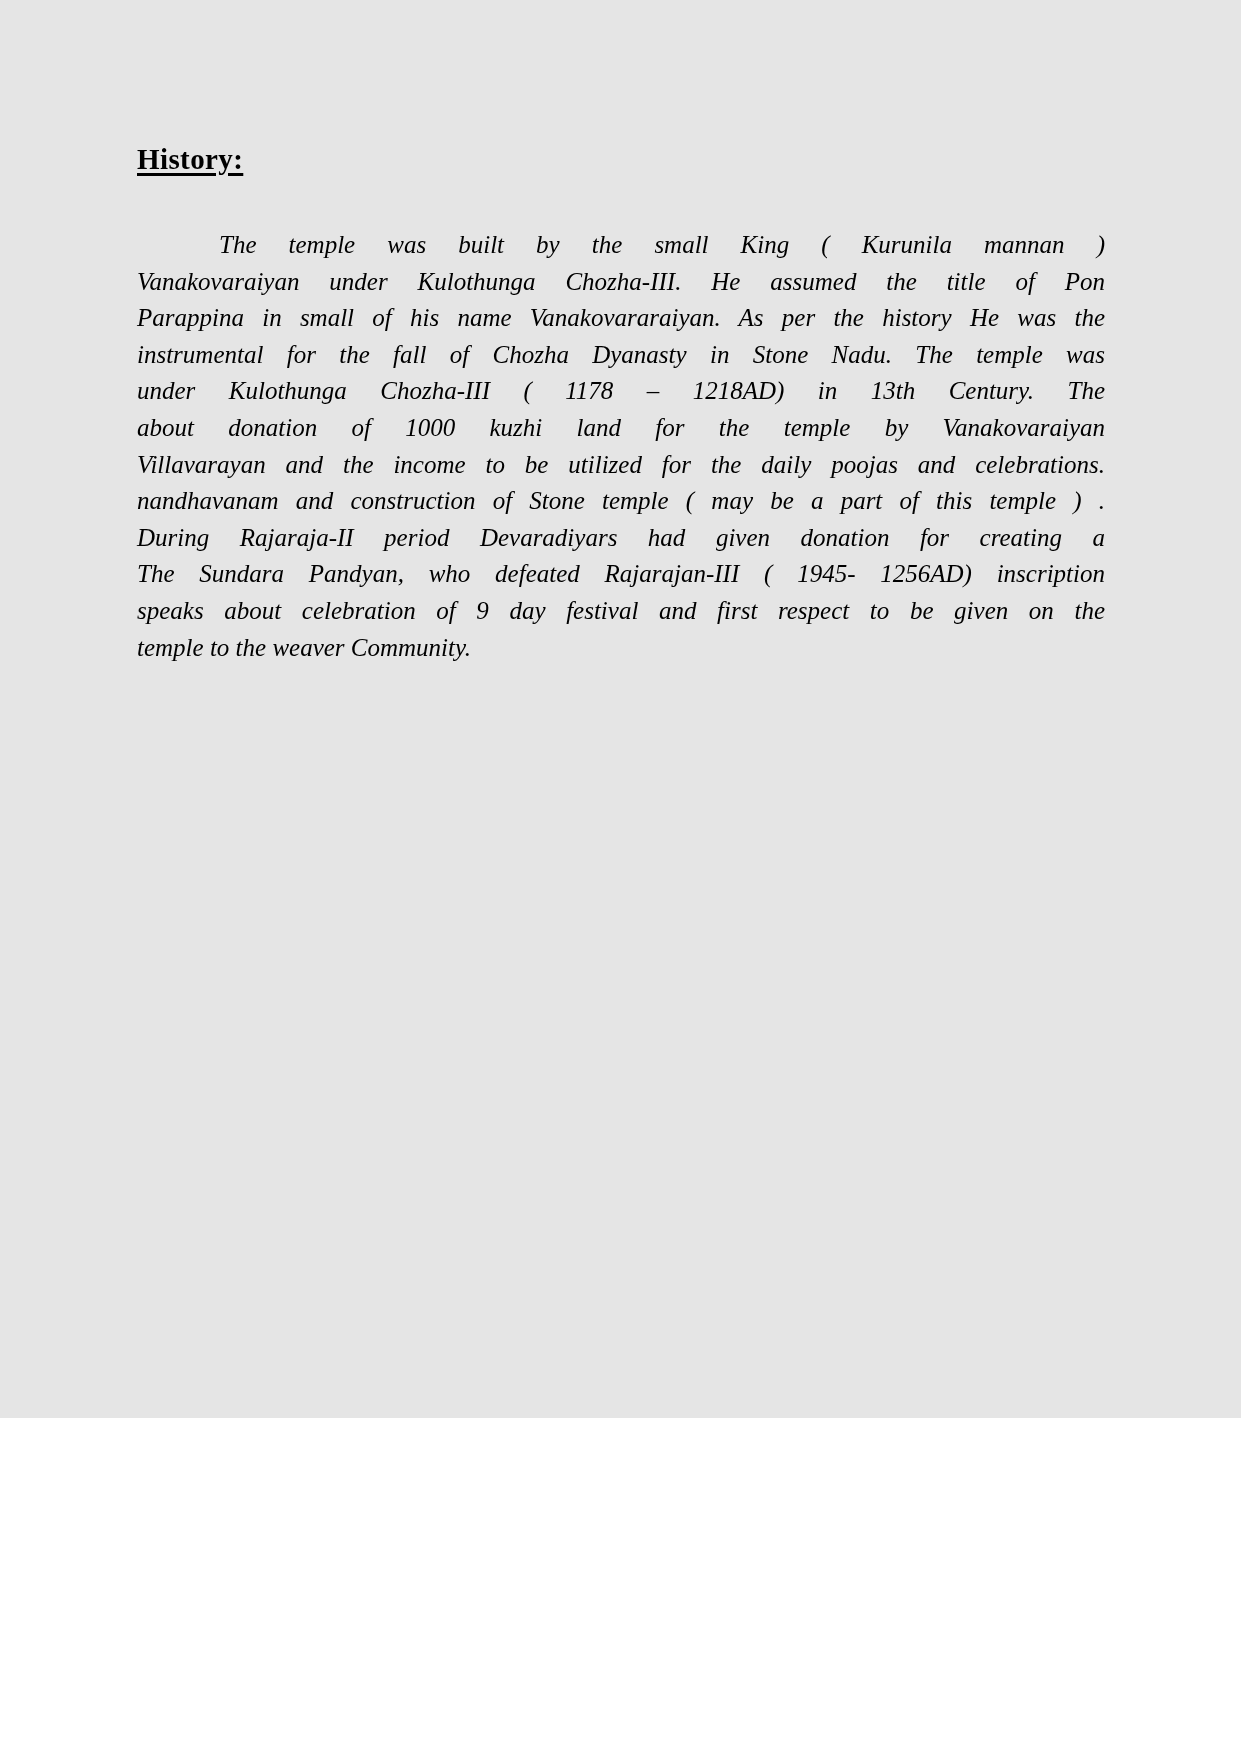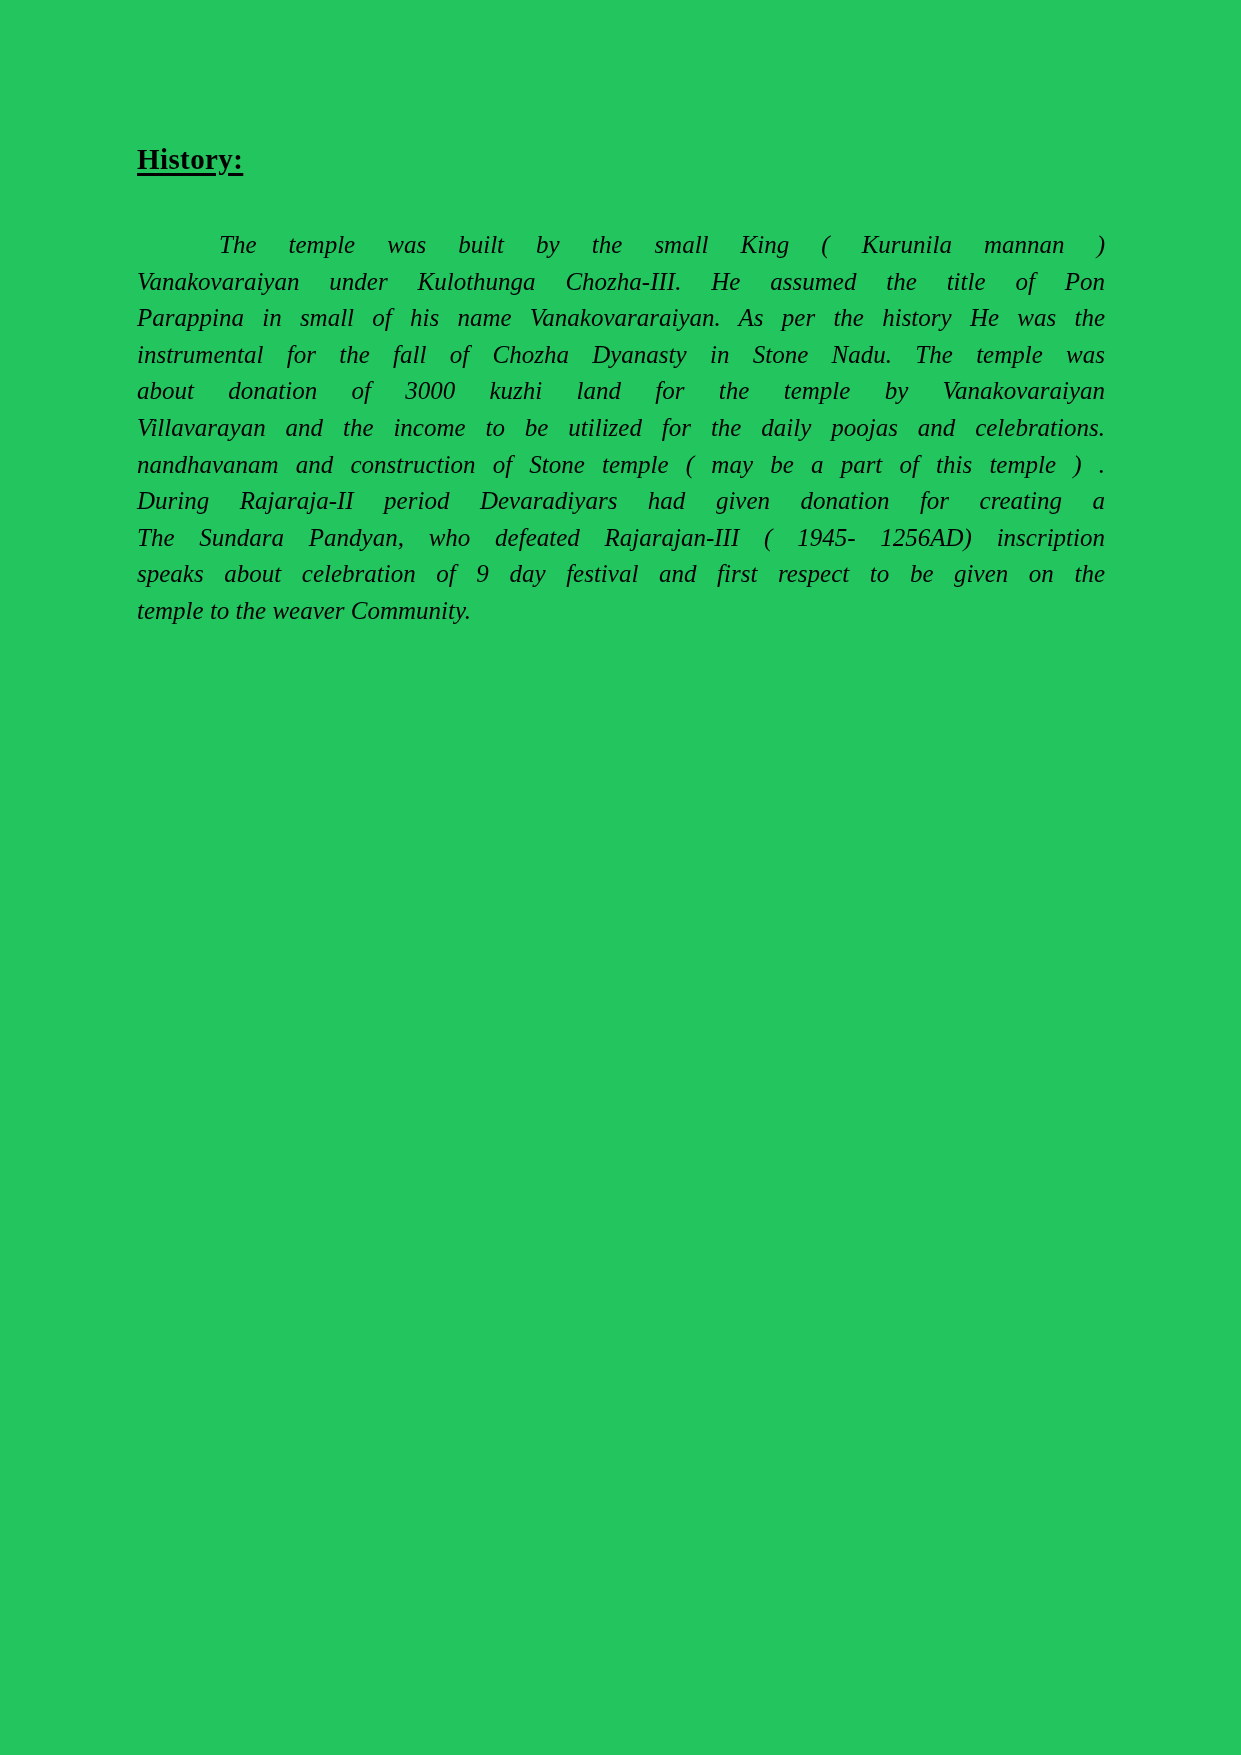--- a/index.html
+++ b/index.html
@@ -3,22 +3,22 @@
 <meta charset="utf-8">
 <style>
   html, body {
     margin: 0;
     padding: 0;
     background: #ffffff;
   }
   .page {
     position: relative;
     width: 1241px;
-    height: 1755px;
-    background: #22c55e;
+    height: 1418px;
+    background: #e5e5e5;
     font-family: "Liberation Serif", serif;
     color: #000000;
     overflow: hidden;
   }
   .content {
     position: absolute;
     left: 137px;
     right: 136px;
     top: 141px;
   }
@@ -57,21 +57,22 @@
 
 <div class="page">
   <div class="content">
     <h1 class="heading">History:</h1>
 
     <div class="paragraph">
       <div class="pline first">The temple was built by the small King ( Kurunila mannan )</div>
       <div class="pline">Vanakovaraiyan under Kulothunga Chozha-III. He assumed the title of Pon</div>
       <div class="pline">Parappina in small of his name Vanakovararaiyan. As per the history He was the</div>
       <div class="pline">instrumental for the fall of Chozha Dyanasty in Stone Nadu. The temple was</div>
-      <div class="pline">about donation of 3000 kuzhi land for the temple by Vanakovaraiyan</div>
+      <div class="pline">under Kulothunga Chozha-III ( 1178 – 1218AD) in 13th Century.  The</div>
+      <div class="pline">about donation of 1000 kuzhi land for the temple by Vanakovaraiyan</div>
       <div class="pline">Villavarayan and the income to be utilized for the daily poojas and celebrations.</div>
       <div class="pline">nandhavanam and construction of Stone temple ( may be a part of this temple ) .</div>
       <div class="pline">During Rajaraja-II period Devaradiyars had given donation for creating a</div>
       <div class="pline">The Sundara Pandyan, who defeated Rajarajan-III ( 1945- 1256AD) inscription</div>
       <div class="pline">speaks about celebration of 9 day festival and first respect to be given on the</div>
       <div class="pline last">temple to the weaver Community.</div>
     </div>
   </div>
 </div>
 

